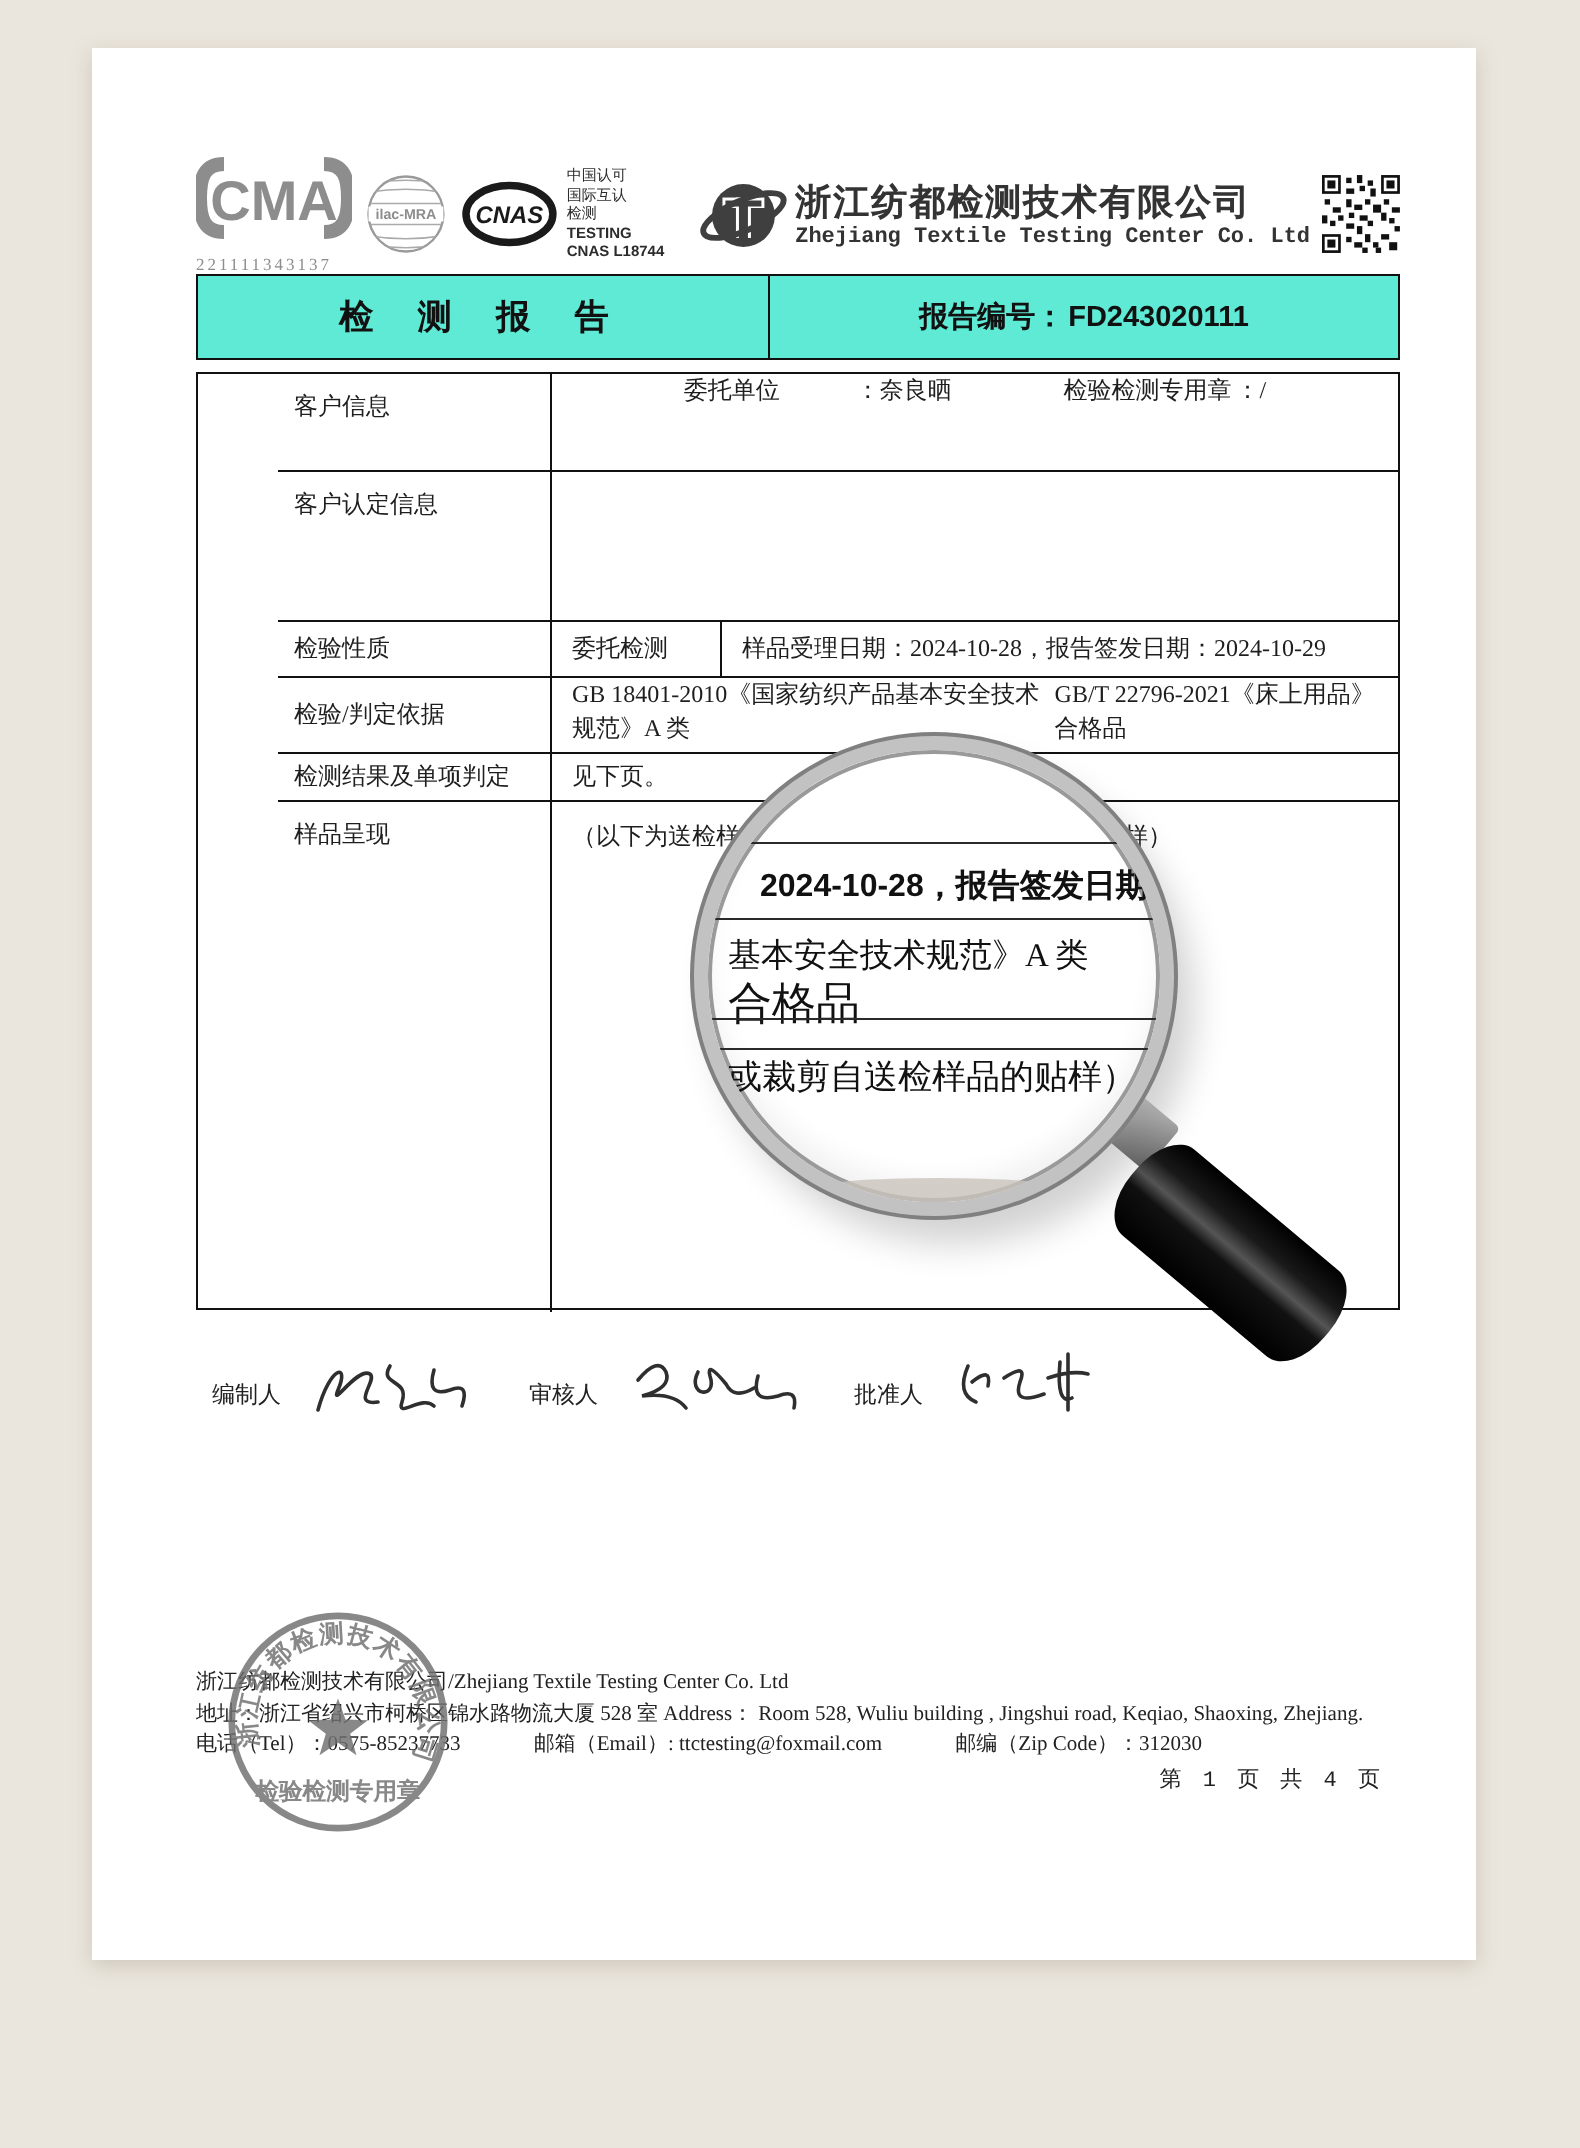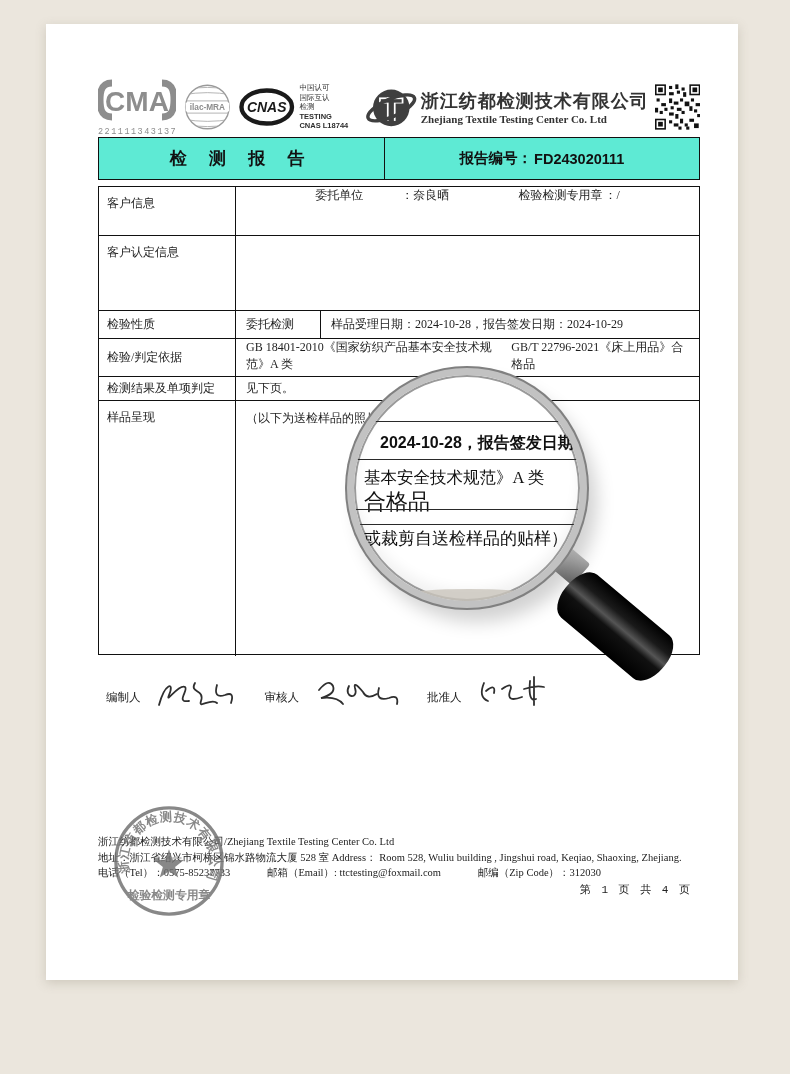--- a/index.html
+++ b/index.html
@@ -4,38 +4,38 @@
 <style>
   * { margin:0; padding:0; box-sizing:border-box; }
   html,body { width:790px; height:1074px; }
   body { background:#ebe6dd; font-family:"Liberation Serif", serif; color:#1e1e1e; position:relative; overflow:hidden; }
   .page { position:absolute; left:46px; top:24px; width:692px; height:956px; background:#fff;
           box-shadow:0 3px 10px rgba(120,110,90,.25); }
 
   
   .logo-strip { position:absolute; left:52px; top:48px; width:602px; height:70px; display:flex; align-items:center; }
   .cma-box { width:84px; text-align:left; color:#8d8d8d; }
-  .cma-num { font-family:Liberation Mono, monospace; font-size:8.5px; letter-spacing:1.5px; color:#8d8d8d; margin-top:1px; }
+  .cma-num { font-family:Liberation Serif, serif; font-size:8.5px; letter-spacing:1.5px; color:#8d8d8d; margin-top:1px; }
   .accred { font-family:"Liberation Sans",sans-serif; font-size:7.5px; line-height:9.5px; color:#2c2c2c; margin:0 8px 0 4px; white-space:nowrap; }
   .accred .b { font-weight:bold; }
   .company-names { margin-left:4px; }
   .company-cn { font-size:18px; font-weight:bold; color:#333; letter-spacing:1px; white-space:nowrap; }
-  .company-en { font-family:Liberation Serif, serif; font-size:11px; font-weight:bold; color:#333; white-space:nowrap; }
+  .company-en { font-family:Liberation Mono, monospace; font-size:11px; font-weight:bold; color:#333; white-space:nowrap; }
 
   
   .title-band { position:absolute; left:52px; top:113px; width:602px; height:43px; border:1.5px solid #111;
                 background:#5eead4; display:flex; }
   .title-cell { width:286px; border-right:1.5px solid #111; display:flex; align-items:center; justify-content:center;
                 font-size:17px; font-weight:bold; letter-spacing:9px; color:#111; }
   .repno-cell { flex:1; display:flex; align-items:center; justify-content:center; font-size:14.5px; font-weight:bold; color:#111; }
   .repno-cell .num { font-family:"Liberation Sans",sans-serif; font-weight:600; margin-left:2px; }
 
   
   .info-table { position:absolute; left:52px; top:162px; width:602px; height:469px; border:1.5px solid #111; font-size:12px; }
-  .trow { display:flex; border-bottom:1px solid #111; }
+  .trow { display:flex; border-bottom:1px solid #111;margin-left:40px; }
   .trow:last-child { border-bottom:none; }
   .tlabel { width:137px; border-right:1px solid #111; padding:6px 8px; display:flex; align-items:flex-start; }
   .tlabel span { margin-top:2px; }
   .tvalue { flex:1; padding:0 10px; }
   .cell-lines { display:flex; flex-direction:row; justify-content:space-evenly; height:100%; }
   .kv { display:flex; }
   .kv .k { width:86px; }
   .h49 { height:49px; } .h75 { height:75px; } .h28 { height:28px;justify-content:space-between; } .h38 { height:38px; } .h24 { height:24px; } .h255 { height:255px; }
   .entrust-cell { width:85px; border-right:1px solid #111; display:flex; align-items:center; padding-left:10px; }
   .dates-cell { flex:1; display:flex; align-items:center; padding-left:10px; }

